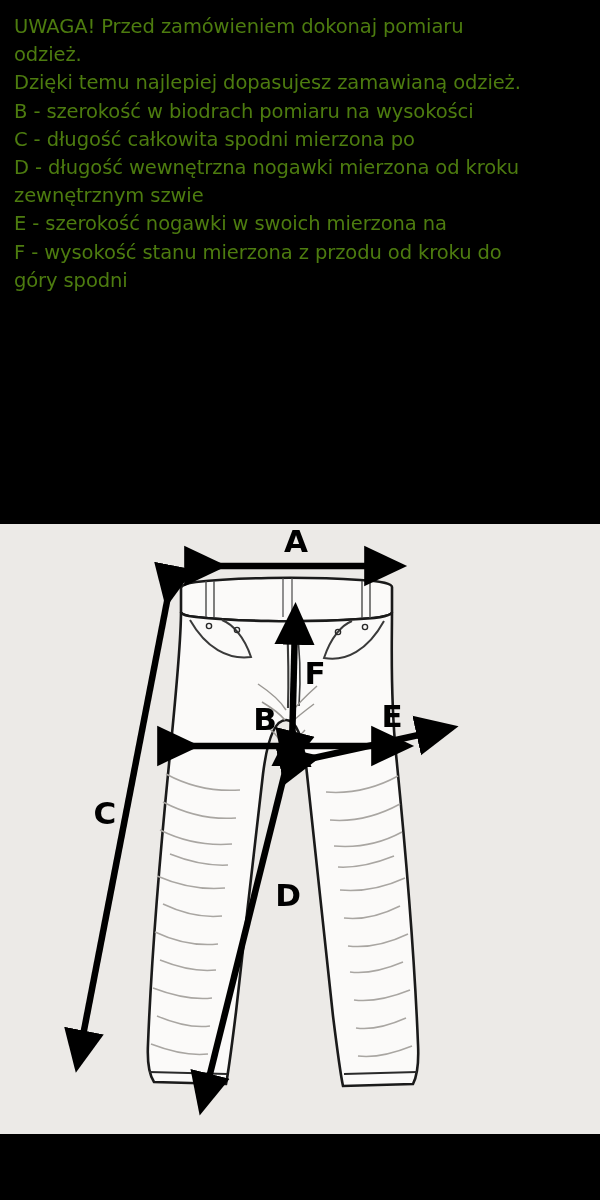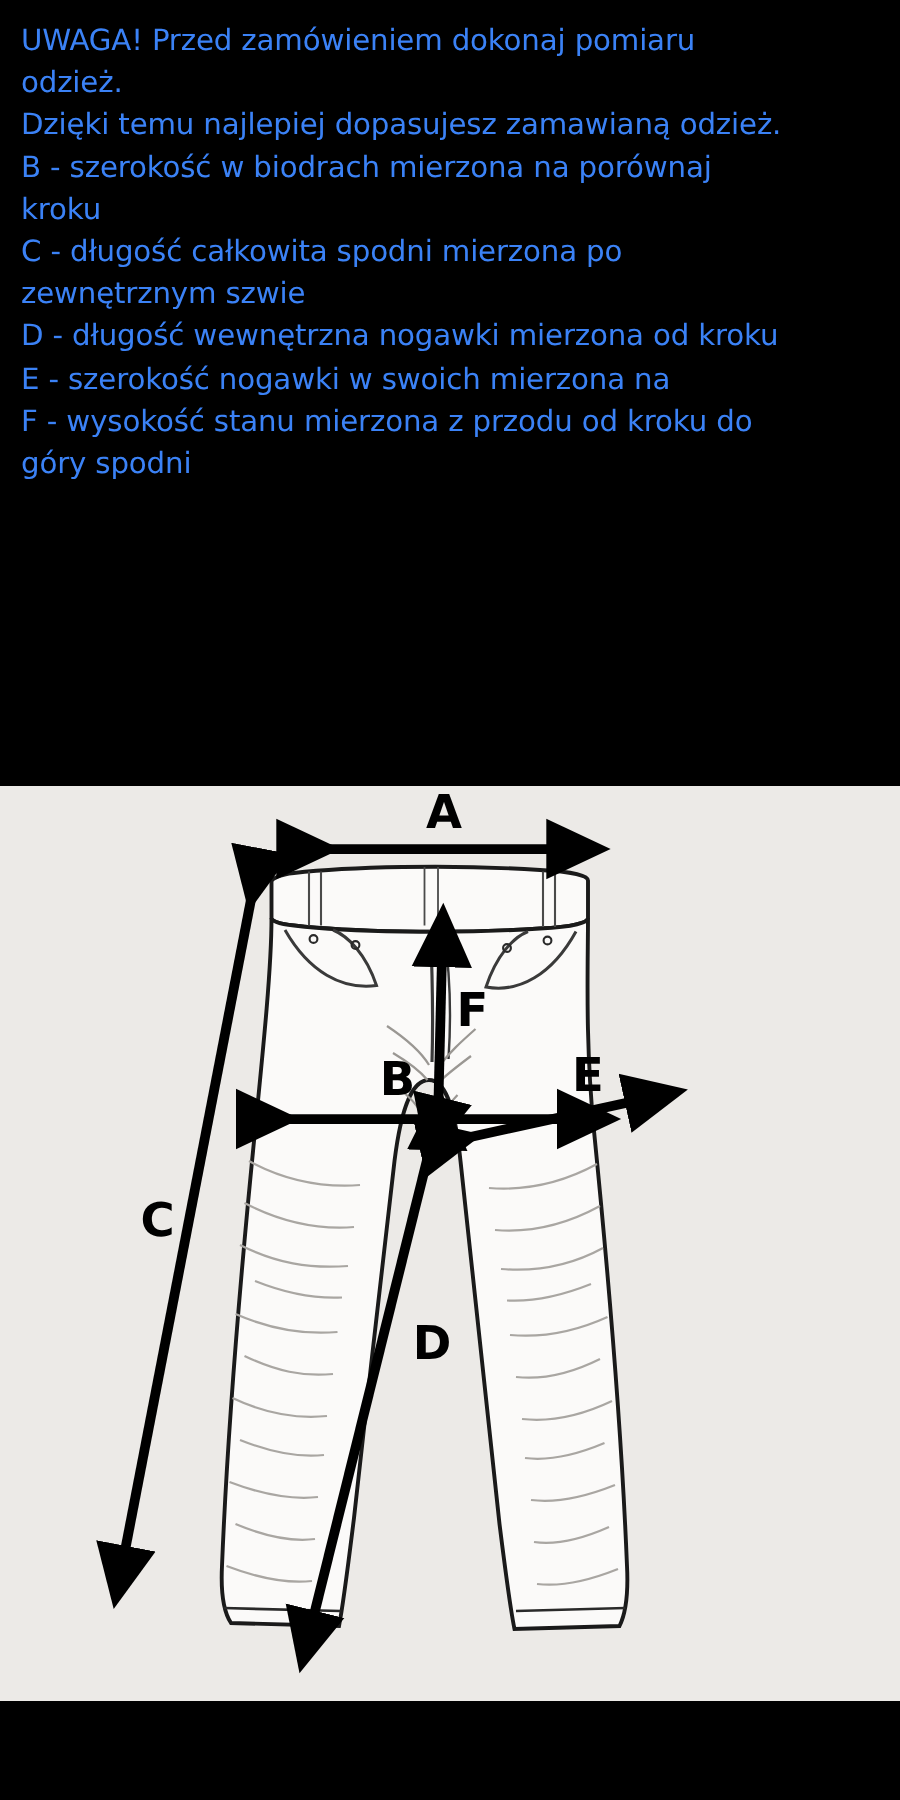--- a/index.html
+++ b/index.html
@@ -21,21 +21,21 @@
   }
 
   
   #notice {
     position: absolute;
     left: 0;
     top: 0;
     width: 600px;
     height: 656px;
     background: #000000;
-    color: #3b82f6;
+    color: #4d7c0f;
     box-sizing: border-box;
     padding: 13px 14px 0 14px;
   }
   #notice p {
     margin: 0;
     font-size: 19.5px;
     line-height: 28.2px;
     font-family: "DejaVu Sans", sans-serif;
     font-weight: 400;
     letter-spacing: -0.1px;
@@ -73,25 +73,24 @@
 </style>
 </head>
 <body>
 
 <div id="page">
 
   <div id="notice">
     <p>UWAGA! Przed zamówieniem dokonaj pomiaru</p>
     <p>odzież.</p>
     <p>Dzięki temu najlepiej dopasujesz zamawianą odzież.</p>
-    <p>B - szerokość w biodrach mierzona na porównaj</p>
-    <p>kroku</p>
+    <p>B - szerokość w biodrach pomiaru na wysokości</p>
     <p>C - długość całkowita spodni mierzona po</p>
+    <p>D - długość wewnętrzna nogawki mierzona od kroku</p>
     <p>zewnętrznym szwie</p>
-    <p>D - długość wewnętrzna nogawki mierzona od kroku</p>
     <p>E - szerokość nogawki w swoich mierzona na</p>
     <p>F - wysokość stanu mierzona z przodu od kroku do</p>
     <p>góry spodni</p>
   </div>
 
   <div id="figure">
     <svg width="600" height="610" viewBox="0 0 600 610" xmlns="http://www.w3.org/2000/svg">
 
       <defs>
         <marker id="arrHead" markerWidth="7" markerHeight="7" refX="3.2" refY="3.5" orient="auto" markerUnits="strokeWidth">

